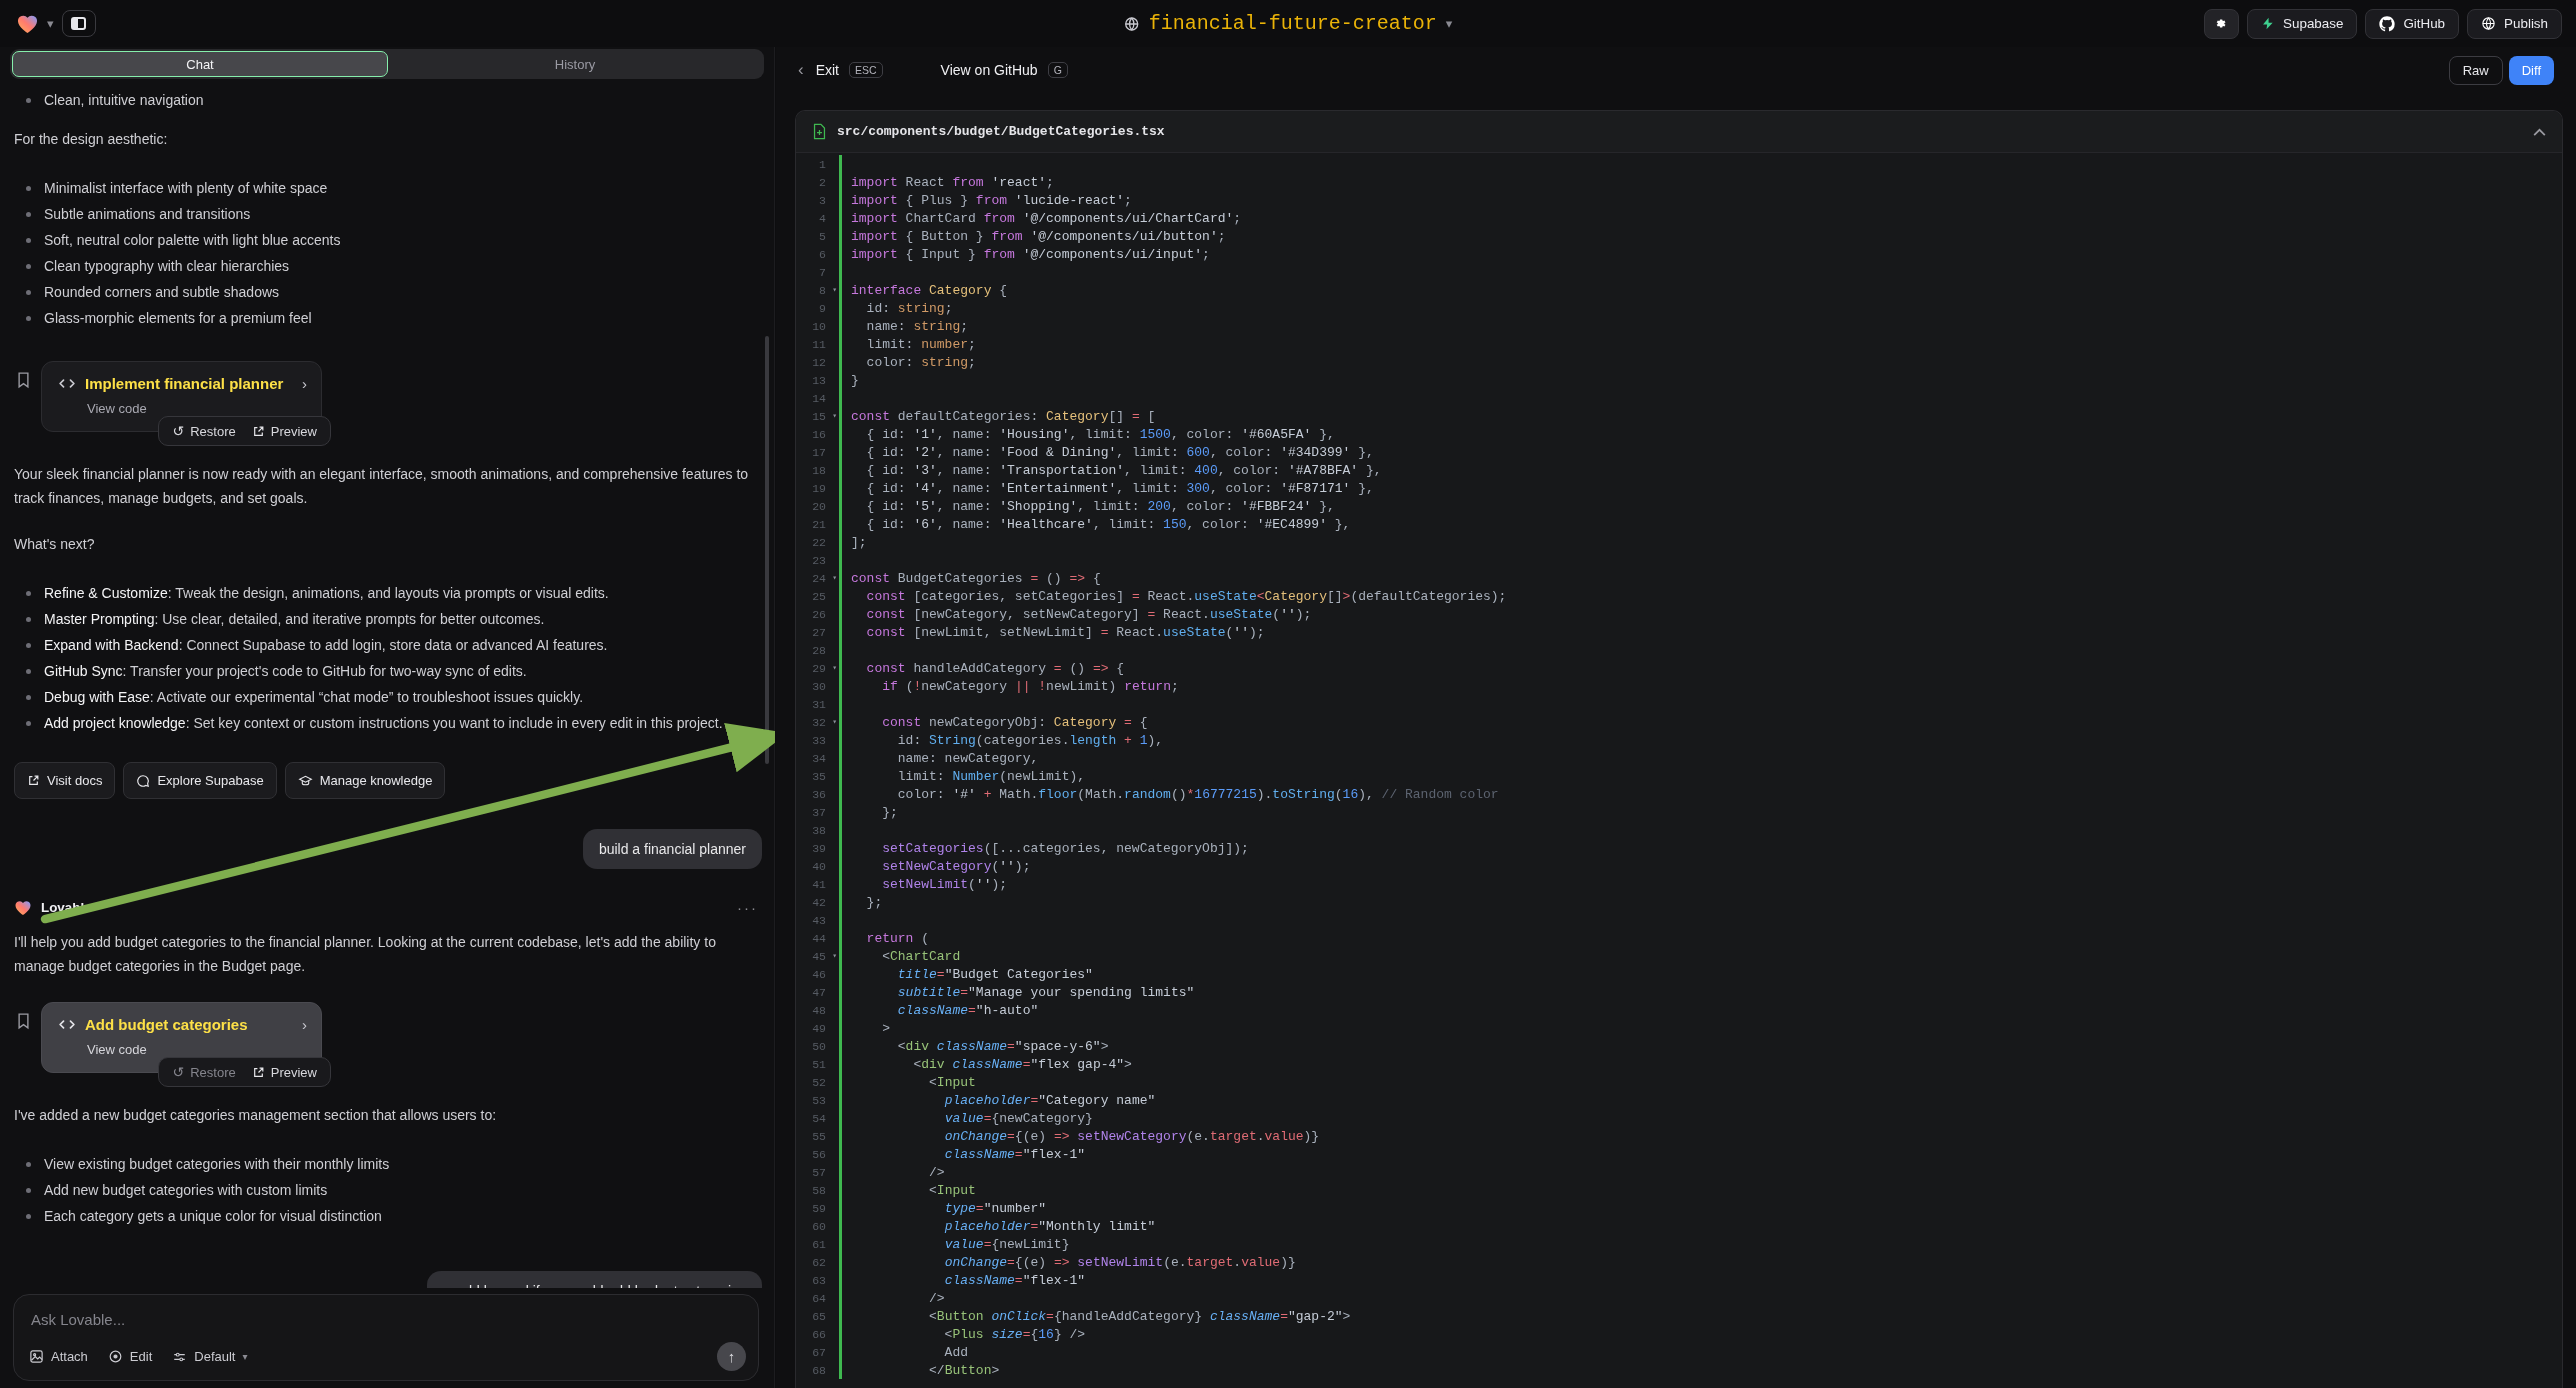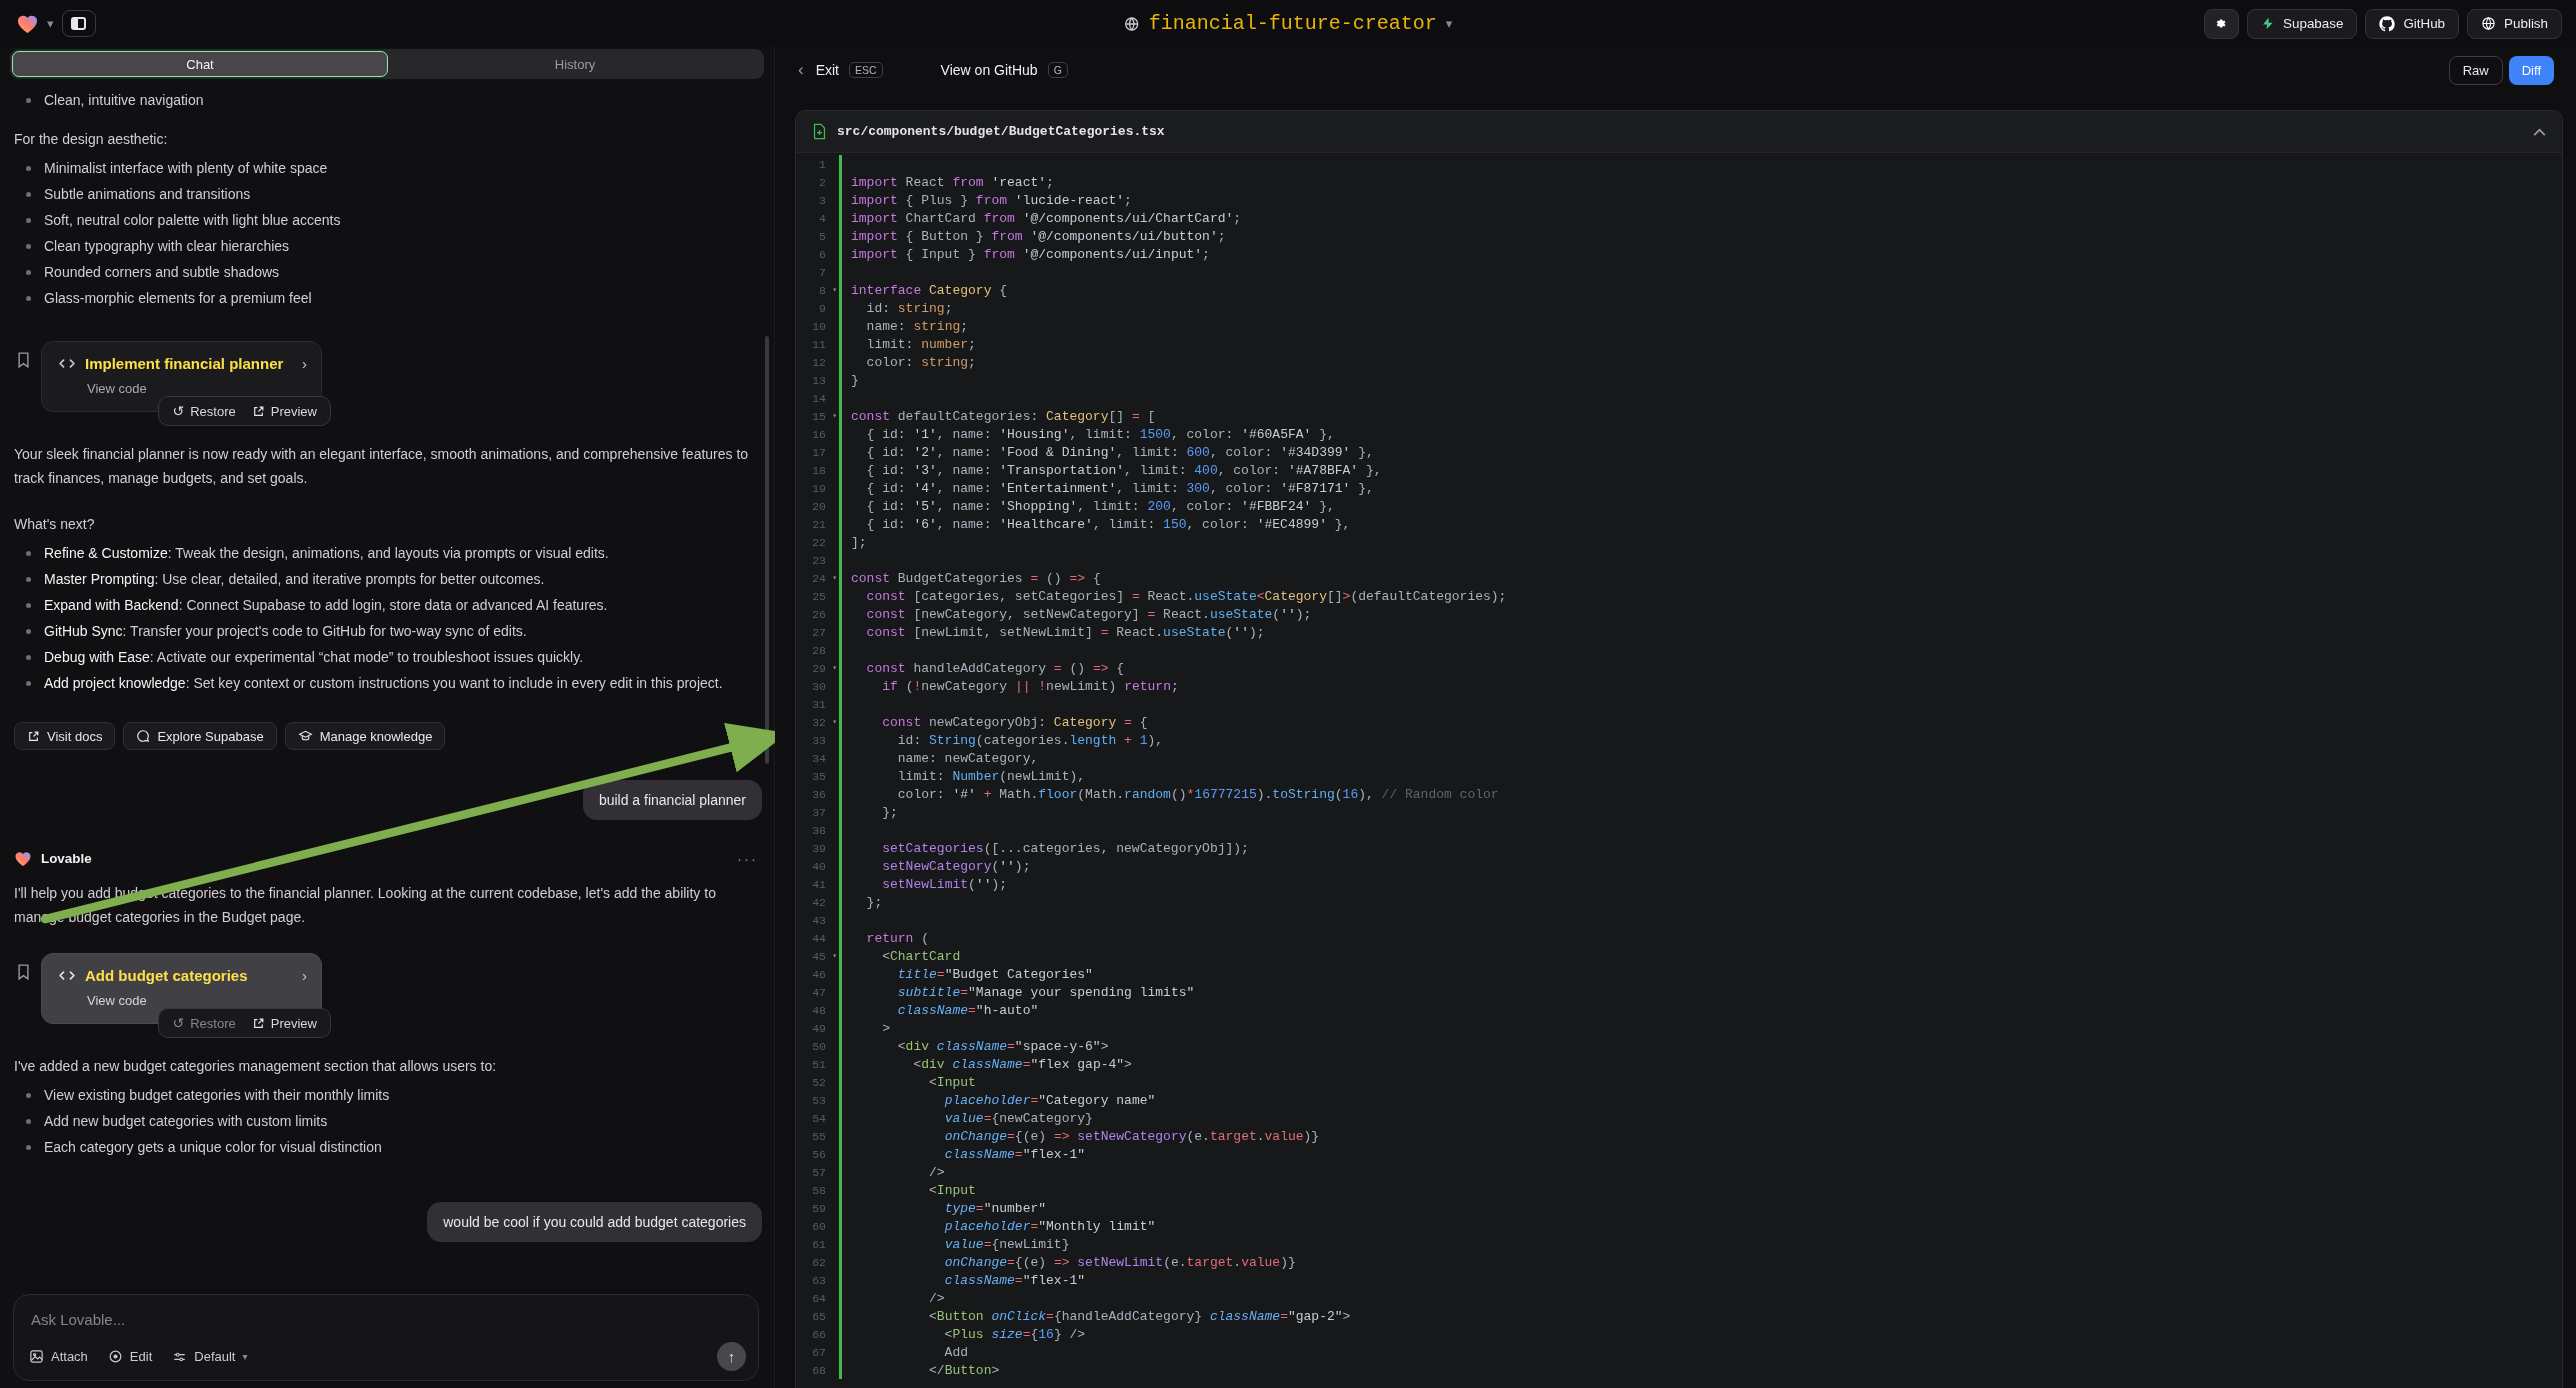--- a/index.html
+++ b/index.html
@@ -26,21 +26,21 @@
   
   .chat-panel { position:absolute; left:0; top:47px; width:775px; bottom:0; background:#101012;
     border-right:1px solid #1d1d20; }
   .tabs { margin:2px 10px 0 10px; height:30px; background:#28282b; border-radius:9px; display:flex; padding:2px; }
   .tab { flex:1; display:flex; align-items:center; justify-content:center; font-size:13px;
     color:#9a9aa3; border-radius:7px; }
   .tab.active { background:#47474b; border:1px solid #86efac; color:#f4f4f6; }
   .chat-scroll { position:absolute; top:34px; left:0; right:0; bottom:100px; padding:0 12px 0 14px; overflow:hidden; }
   .chat-scroll p { font-size:14px; line-height:24px; color:#cfcfd4; margin-top:14px; }
   .b { font-weight:normal; color:#f4f4f6; }
-  ul.dots { list-style:none; margin-top:4px; }
+  ul.dots { list-style:none; margin-top:24px; }
   ul.dots li { position:relative; padding-left:30px; font-size:14px; line-height:26px; color:#cfcfd4; }
   ul.dots li::before { content:""; position:absolute; left:12px; top:11px; width:5px; height:5px;
     border-radius:50%; background:#6e6e76; }
   .first-bullet { margin-top:6px !important; }
 
   
   .version-row { display:flex; align-items:flex-start; gap:10px; margin:30px 0 30px 2px; position:relative; width:345px; }
   .bookmark { margin-top:10px; color:#9a9aa2; flex:none; }
   .vcard { position:relative; width:281px; border-radius:12px; padding:13px 14px 15px 16px;
     background:#1b1b1e; border:1px solid #2c2c30; }
@@ -51,21 +51,21 @@
   .vcard-chev { color:#c9c9d0; font-size:15px; }
   .vcard-action { margin:9px 0 0 29px; font-size:13px; color:#a9a9b2; }
   .restore-pill { position:absolute; right:-10px; bottom:-15px; height:30px; display:flex; align-items:center;
     gap:16px; padding:0 13px; background:#19191c; border:1px solid #36363b; border-radius:10px; font-size:13px; color:#d8d8dd; }
   .pill-item { display:flex; align-items:center; gap:6px; }
   .pill-item.dim { color:#85858d; }
   .restore-glyph { font-size:14px; }
 
   
   .actions-row { display:flex; gap:8px; margin-top:26px; }
-  .action-btn { height:28px; display:flex; align-items:center; gap:7px; padding:0 12px;
+  .action-btn { height:37px; display:flex; align-items:center; gap:7px; padding:0 12px;
     background:#1b1b1e; border:1px solid #303034; border-radius:8px; font-size:13px; color:#e8e8ec; }
 
   .bubble-row { display:flex; justify-content:flex-end; margin-top:30px; }
   .bubble { max-width:518px; background:#303035; border-radius:14px; padding:10px 16px;
     font-size:14px; line-height:20px; color:#e8e8ea; }
 
   .lovable-head { display:flex; align-items:center; gap:9px; margin-top:30px; }
   .lovable-name { font-size:13.4px; font-weight:bold; color:#f0f0f3; flex:1; }
   .more-dots { color:#8a8a91; font-size:15px; letter-spacing:2px; padding-right:4px; }
 

